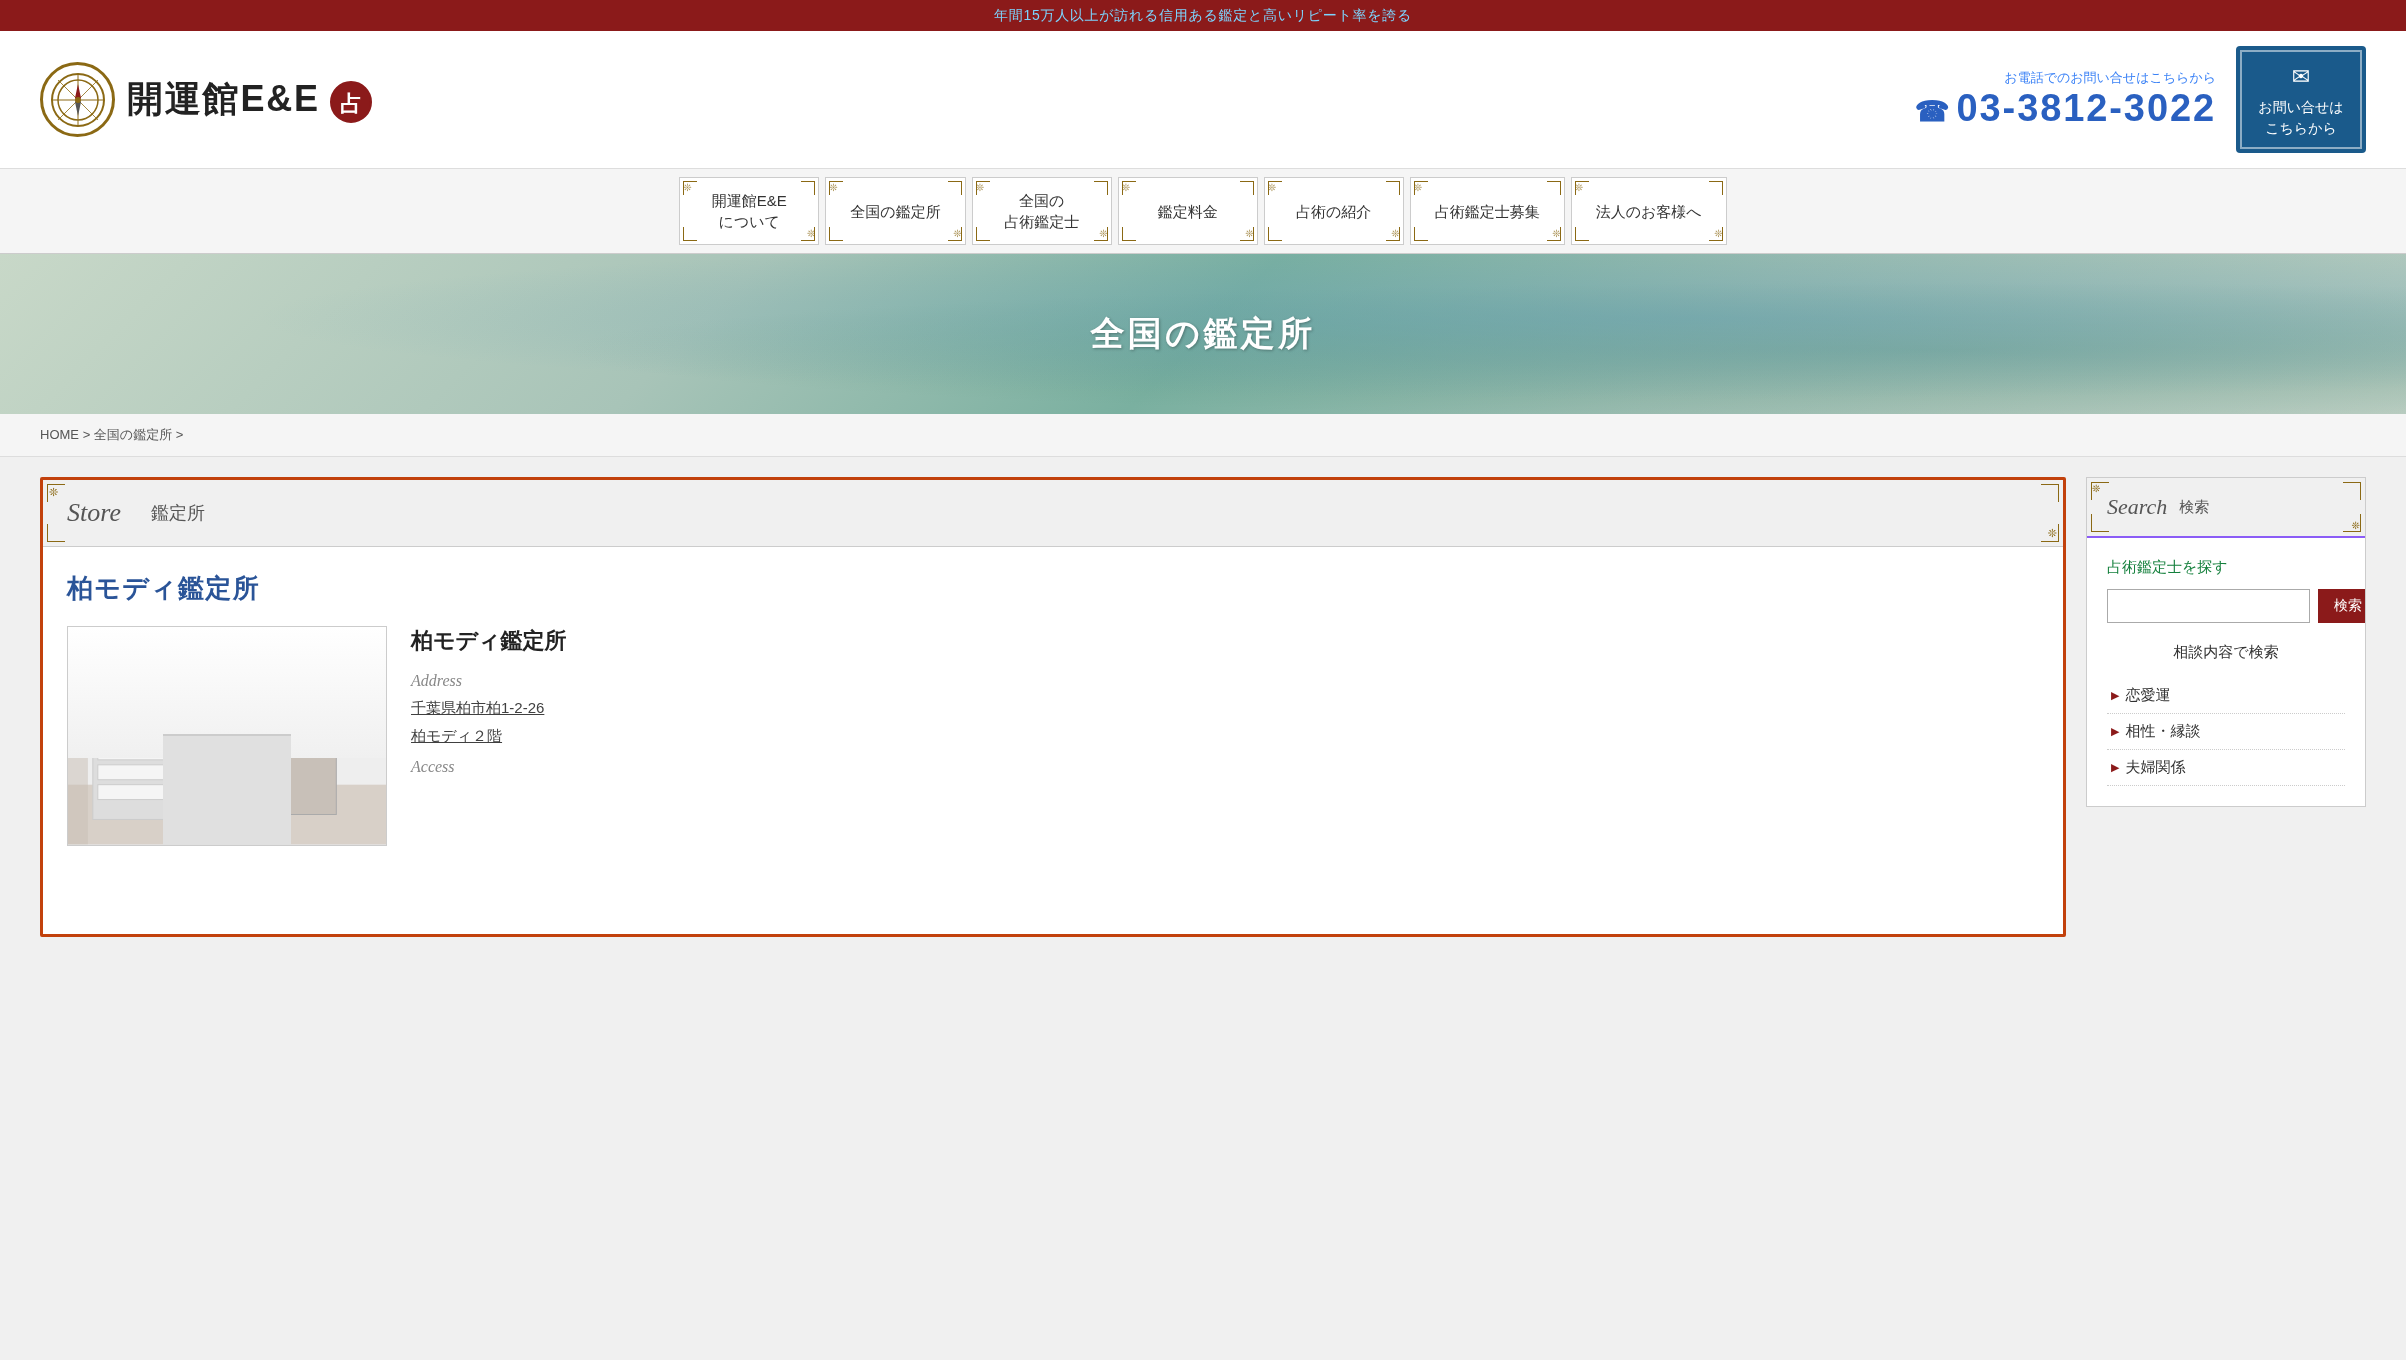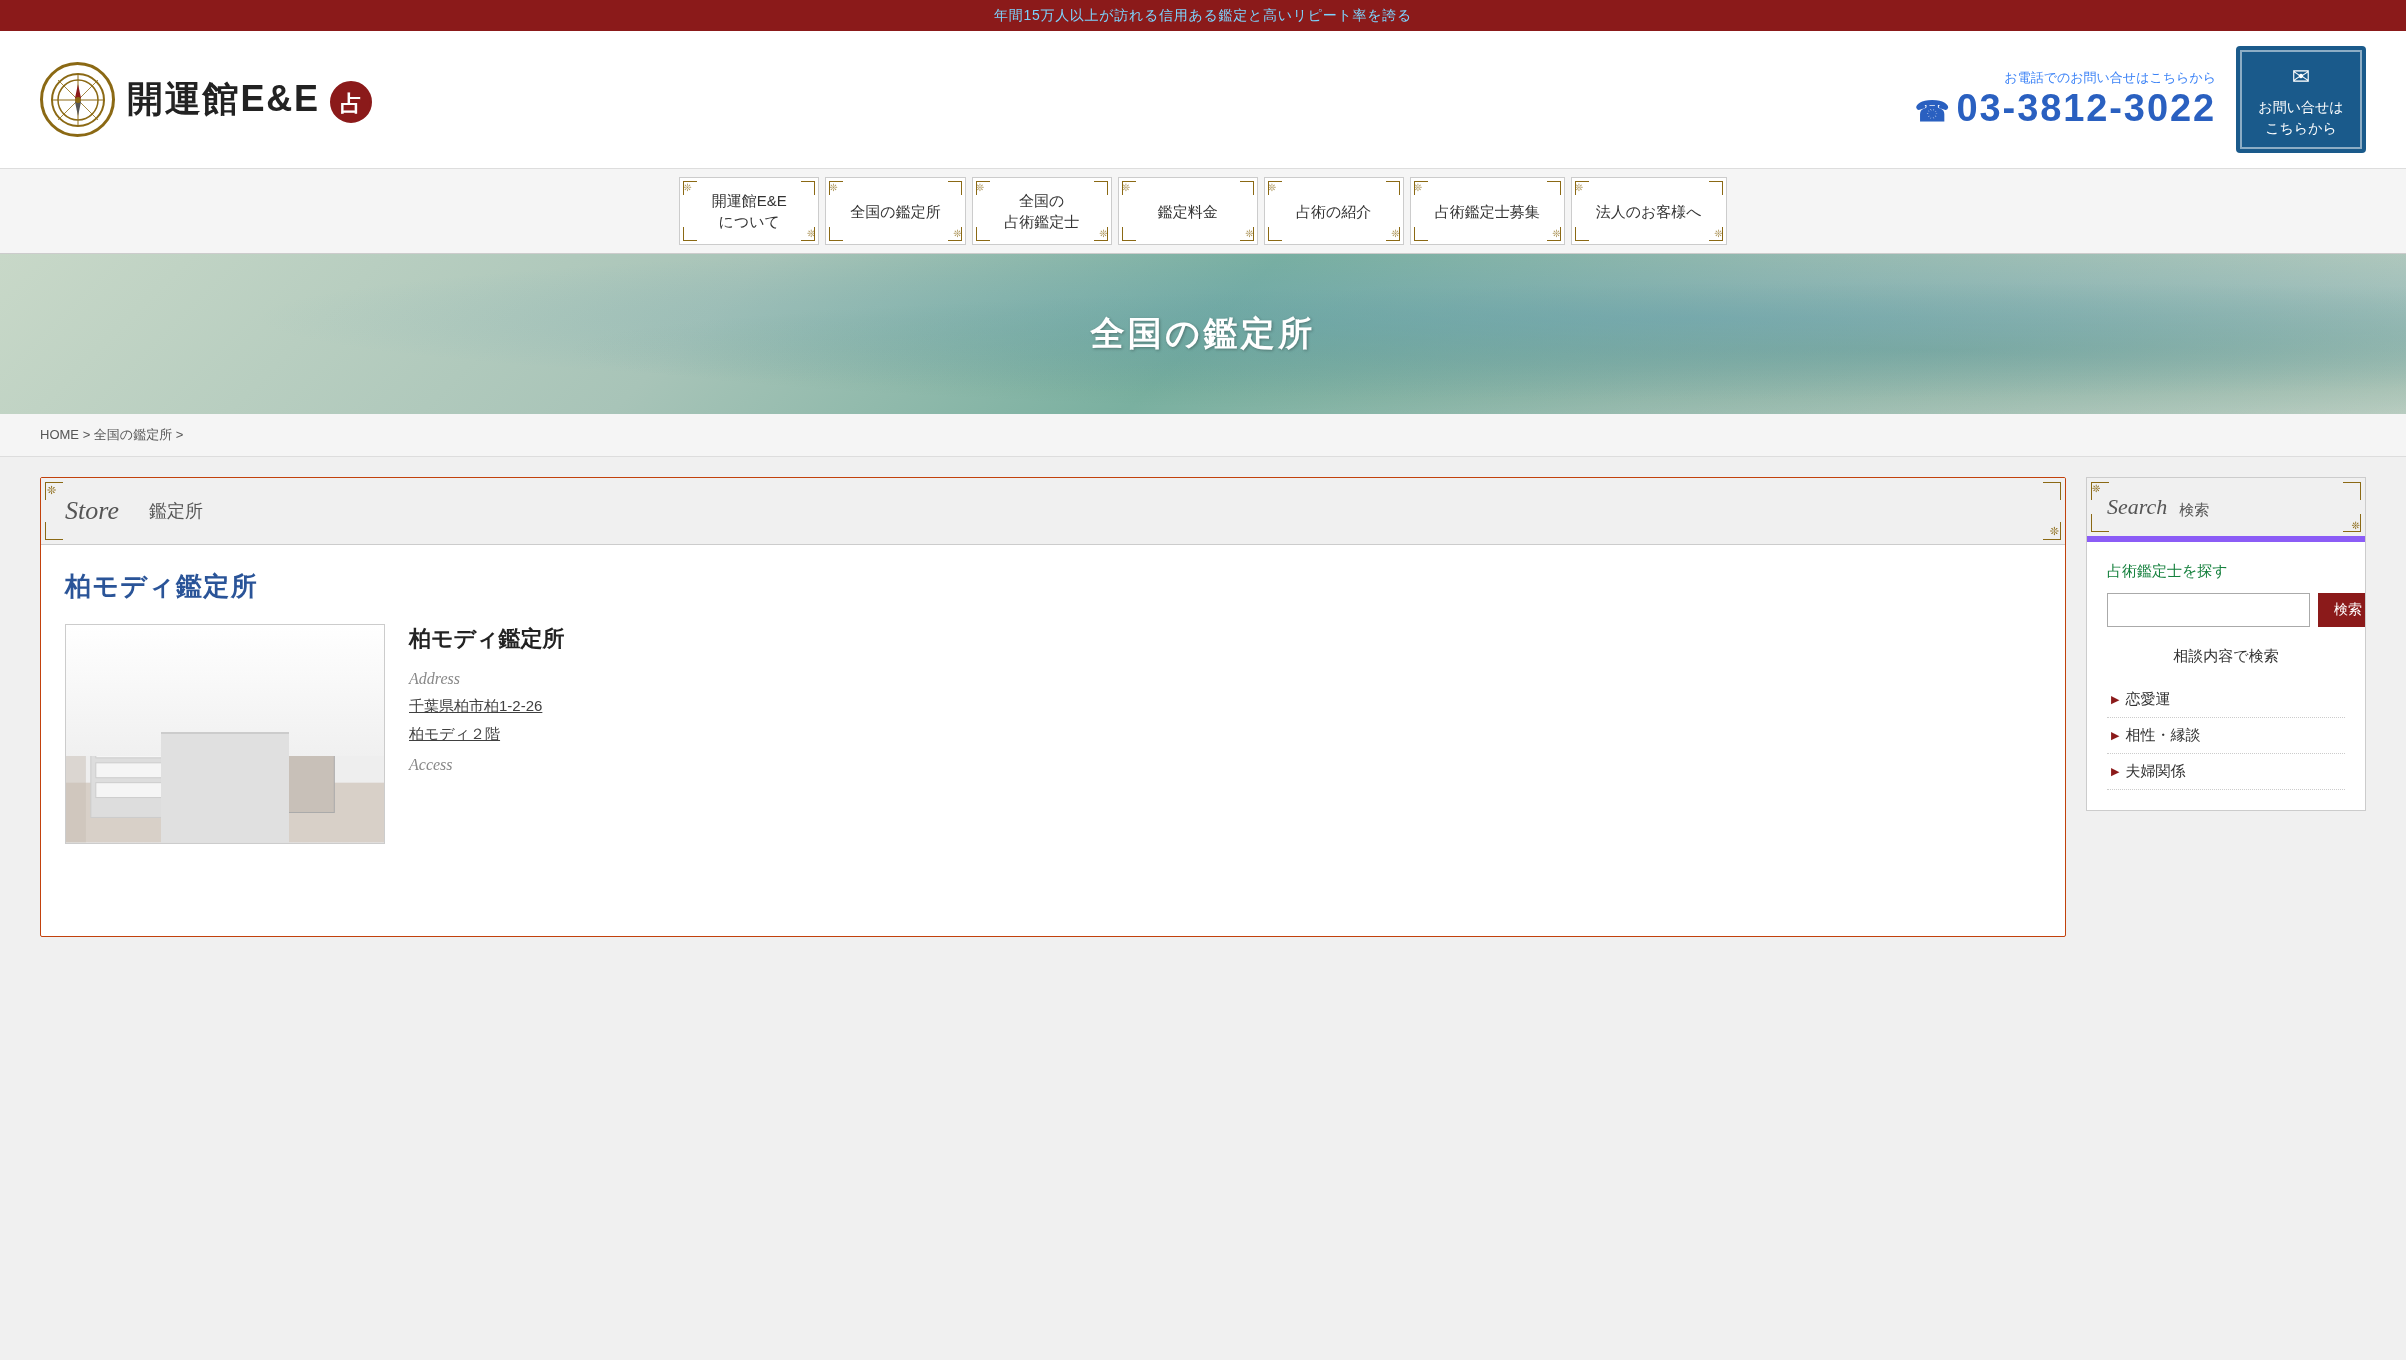--- a/index.html
+++ b/index.html
@@ -190,21 +190,21 @@
       gap: 20px;
       padding: 20px 40px;
       background: #f0f0f0;
       min-height: 500px;
     }
 
     
     .content-area {
       flex: 1;
       background: white;
-      border: 1px solid #c2410c;
+      border: 3px solid #c2410c;
       border-radius: 2px;
       overflow: hidden;
     }
 
     
     .store-panel-header {
       background: #f0f0f0;
       border-bottom: 1px solid #ccc;
       padding: 18px 24px;
       display: flex;
@@ -324,24 +324,24 @@
       flex-shrink: 0;
     }
     .search-panel {
       background: white;
       border: 1px solid #ccc;
       overflow: hidden;
       margin-bottom: 0;
     }
     .search-panel-header {
       background: #f0f0f0;
-      border-bottom: 6px solid #8b5cf6;
+      border-bottom: 2px solid #8b5cf6;
       padding: 16px 20px;
       display: flex;
-      align-items: flex-end;
+      align-items: center;
       gap: 12px;
       position: relative;
     }
     .search-panel-header::before {
       content: "❊";
       position: absolute;
       top: 5px; left: 5px;
       color: #8b6914;
       font-size: 10px;
     }

